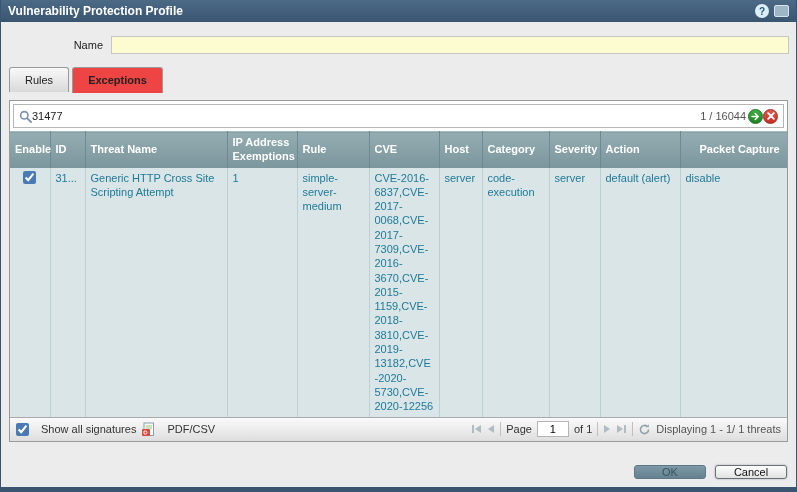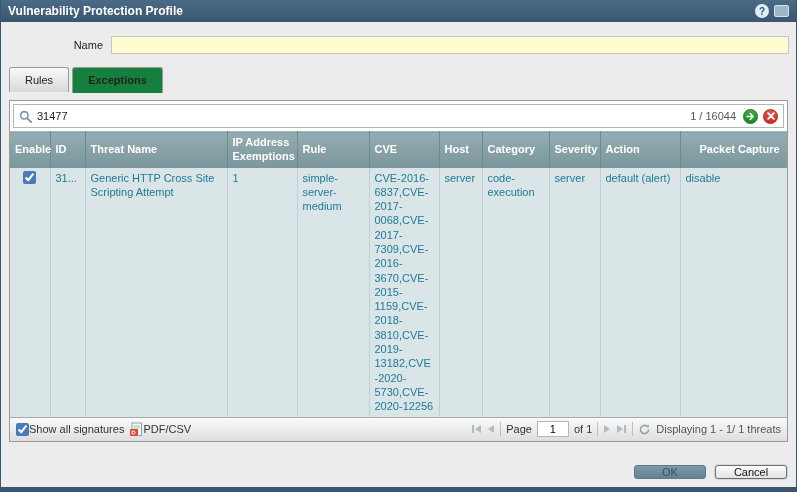--- a/index.html
+++ b/index.html
@@ -21,27 +21,27 @@
   .form-area { padding-top:8px; }
   .form-row { display:flex; align-items:center; margin:6px 7px; }
   .form-row label { width:103px; text-align:right; padding-right:8px; }
   .form-row input { flex:1; height:18px; border:1px solid #c6c6c6; font-size:11px; padding:0 4px; background:#fff; font-family:inherit; }
   input.required { background:#fdfbd0; }
 
   
   .tabs { display:flex; gap:3px; margin:13px 8px 8px; position:relative; z-index:2; }
   .tab { padding:6px 15px; background:linear-gradient(#f9f9f9,#d9d9d9); border:1px solid #9a9a9a;
          border-bottom:none; border-radius:3px 3px 0 0; cursor:pointer; color:#222; }
-  .tab.active { background:#15803d; font-weight:bold; margin-bottom:-1px; padding-bottom:7px; }
+  .tab.active { background:#ef4444; font-weight:bold; margin-bottom:-1px; padding-bottom:7px; }
 
   
   .panel { margin:0 8px; border:1px solid #9a9a9a; background:#fff; }
 
   .search-row { display:flex; align-items:center; height:24px; margin:3px; border:1px solid #b5b5b5;
-                background:#fff; padding:0 5px; gap:5px; }
+                background:#fff; padding:0 5px; gap:0; }
   .search-input { flex:1; border:none; outline:none; height:18px; font-size:11px; font-family:inherit; color:#222; }
   .search-count { color:#555; white-space:nowrap; margin-right:2px; }
   .round-btn { width:15px; height:15px; border-radius:50%; display:flex; align-items:center;
                justify-content:center; cursor:pointer; flex:0 0 auto; }
   .go-btn { background:linear-gradient(#3fae42,#1f8324); border:1px solid #17701c; }
   .clear-btn { background:linear-gradient(#e05a4e,#c52f26); border:1px solid #a8251e; }
 
   
   table.grid { width:100%; table-layout:fixed; border-collapse:collapse; }
   .grid thead th { background:linear-gradient(#93adb2,#7b969c); color:#fff; font-size:11px; font-weight:bold;
@@ -52,21 +52,21 @@
   .grid tbody td { vertical-align:top; padding:3px 5px; font-size:11px; color:#1f7a99;
                    border-right:1px solid #bccfd2; height:196px; line-height:1.3;
                    word-wrap:break-word; overflow-wrap:anywhere; }
   .grid tbody td:last-child { border-right:none; }
   td.center { text-align:center; }
   input[type="checkbox"] { accent-color:#4a7ab5; width:13px; height:13px; }
 
   
   .grid-footer { height:24px; display:flex; align-items:center; gap:5px;
                  background:linear-gradient(#fafafa,#dedede); border-top:1px solid #aaa; padding:0 6px; color:#333; }
-  .footer-item { display:flex; align-items:center; gap:0; }
+  .footer-item { display:flex; align-items:center; gap:12px; }
   .sep { width:1px; height:14px; background:#bfbfbf; }
   .pager { margin-left:auto; display:flex; align-items:center; gap:5px; }
   .pg-btn { display:flex; align-items:center; gap:1px; padding:1px; cursor:pointer; }
   .tri-left  { width:0; height:0; border-top:4px solid transparent; border-bottom:4px solid transparent; border-right:6px solid #aebdc2; }
   .tri-right { width:0; height:0; border-top:4px solid transparent; border-bottom:4px solid transparent; border-left:6px solid #aebdc2; }
   .pg-bar { width:2px; height:8px; background:#aebdc2; }
   .page-input { width:32px; height:16px; border:1px solid #b5b5b5; font-size:11px; text-align:center; font-family:inherit; }
   .displaying { color:#555; }
 
   

